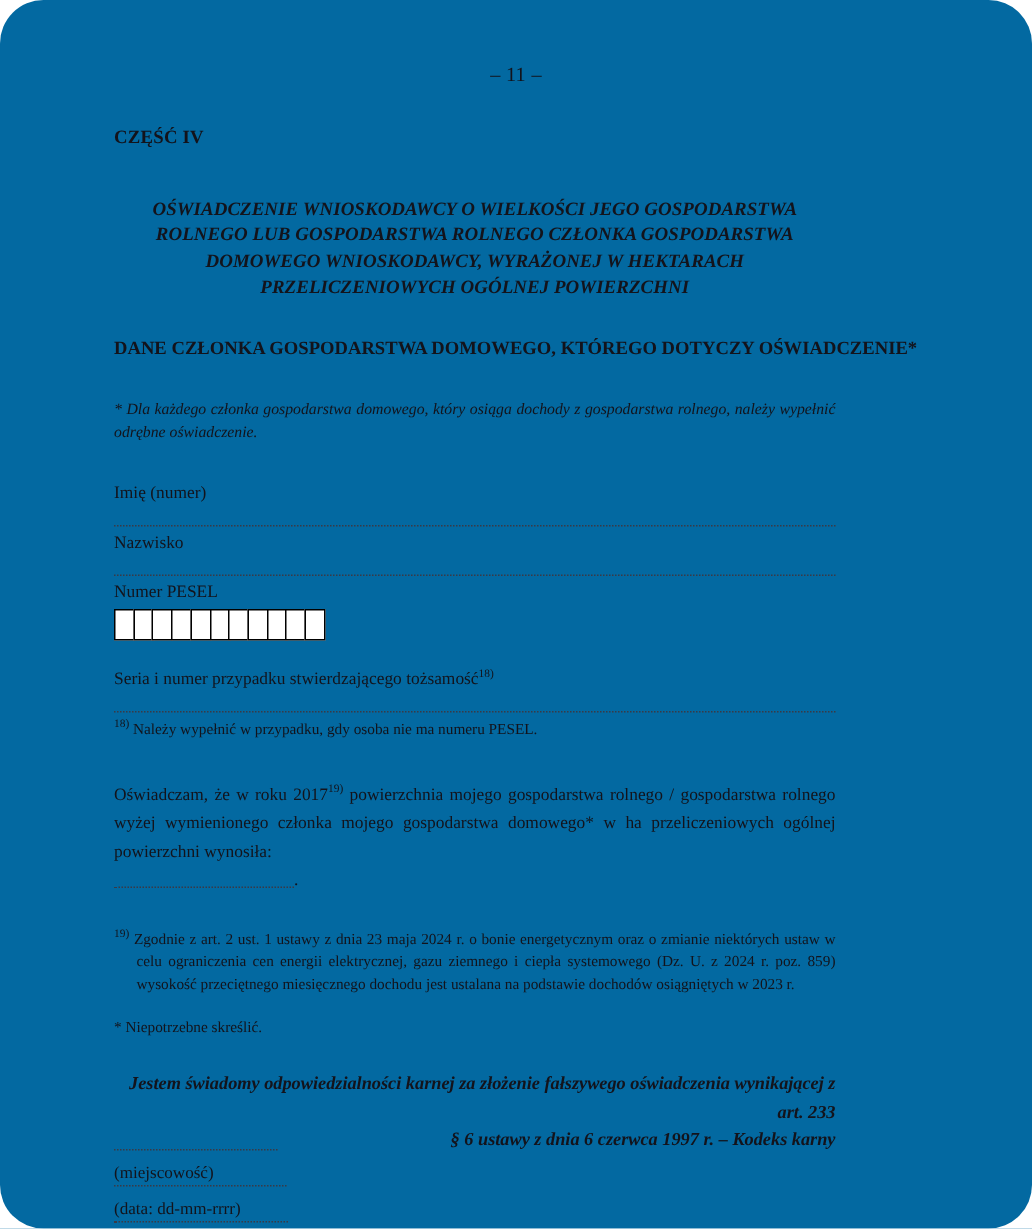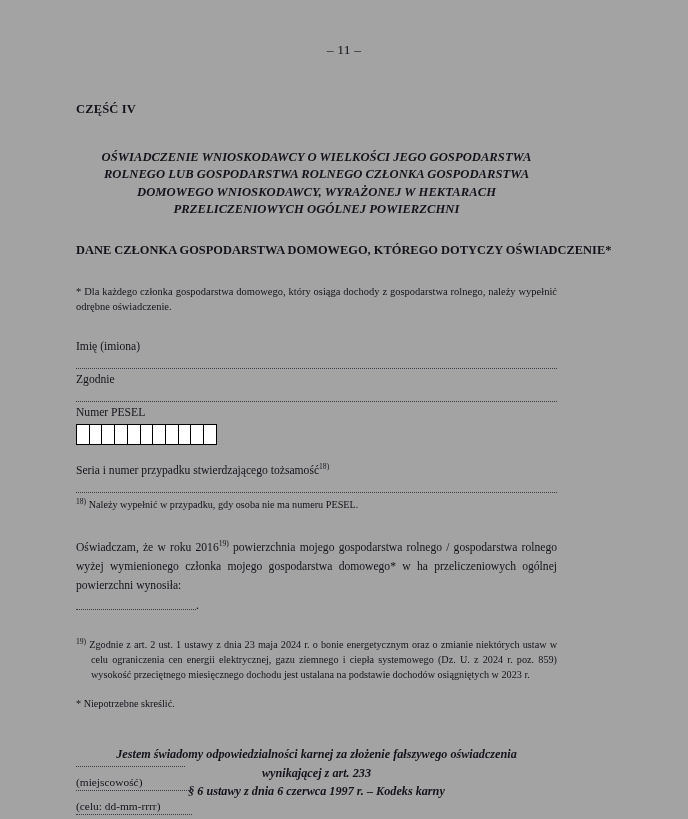--- a/index.html
+++ b/index.html
@@ -12,21 +12,22 @@
     height: 819px;
     position: relative;
     font-family: "Liberation Serif", "DejaVu Serif", serif;
     color: #13131b;
     overflow: hidden;
   }
 
   .page {
     position: absolute;
     inset: 0;
-    background: #a3a3a3;
+    background: #0369a1;
+    border-radius: 29px;
   }
 
   
   .page-number {
     position: absolute;
     top: 42px;
     left: 0;
     width: 688px;
     text-align: center;
     font-size: 13.5px;
@@ -38,21 +39,21 @@
     position: absolute;
     left: 76px;
     top: 84px;
     width: 481px;
   }
 
   .part-label {
     font-weight: bold;
     font-size: 12.5px;
     letter-spacing: 0.15px;
-    margin: 18px 0 32px 0;
+    margin: 0 0 32px 0;
   }
 
   .doc-title {
     text-align: center;
     font-weight: bold;
     font-size: 12.6px;
     line-height: 17.4px;
     letter-spacing: 0.05px;
     margin: 0 0 24px 0;
     padding: 0 2px;
@@ -67,20 +68,21 @@
     letter-spacing: 0.02px;
     margin: 0 0 26px 0;
     white-space: nowrap;
   }
 
   .note-star {
     font-size: 10.5px;
     line-height: 15.5px;
     text-align: justify;
     margin: 0 0 24px 0;
+    font-style: italic;
   }
 
   
   .field-label {
     font-size: 11.6px;
     line-height: 15px;
     margin: 0;
   }
 
   .dotline {
@@ -140,22 +142,22 @@
     font-size: 10.2px;
     line-height: 15px;
     margin: 0;
   }
 
   .liability {
     font-weight: bold;
     font-style: italic;
     font-size: 12.2px;
     line-height: 18.5px;
-    text-align: center;
-    margin: 14px;
+    text-align: right;
+    margin: 0;
   }
 
   
   .sign-row {
     position: absolute;
     left: 76px;
     top: 764px;
     width: 481px;
     display: flex;
     flex-direction: column;
@@ -195,26 +197,26 @@
       <span>ROLNEGO LUB GOSPODARSTWA ROLNEGO CZŁONKA GOSPODARSTWA</span>
       <span>DOMOWEGO WNIOSKODAWCY, WYRAŻONEJ W HEKTARACH</span>
       <span>PRZELICZENIOWYCH OGÓLNEJ POWIERZCHNI</span>
     </div>
 
     <div class="subtitle">DANE CZŁONKA GOSPODARSTWA DOMOWEGO, KTÓREGO DOTYCZY OŚWIADCZENIE*</div>
 
     <p class="note-star">* Dla każdego członka gospodarstwa domowego, który osiąga dochody z gospodarstwa rolnego, należy wypełnić odrębne oświadczenie.</p>
 
     <div class="field-block">
-      <p class="field-label">Imię (imiona)</p>
+      <p class="field-label">Imię (numer)</p>
       <div class="dotline"></div>
     </div>
 
     <div class="field-block">
-      <p class="field-label">Zgodnie</p>
+      <p class="field-label">Nazwisko</p>
       <div class="dotline"></div>
     </div>
 
     <div class="field-block">
       <p class="field-label">Numer PESEL</p>
       <div class="pesel-wrap" id="pesel-wrap">
           <div class="pesel-box"></div>
           <div class="pesel-box"></div>
           <div class="pesel-box"></div>
           <div class="pesel-box"></div>
@@ -228,21 +230,21 @@
         </div>
     </div>
 
     <div class="field-block">
       <p class="field-label"><span>Seria i numer przypadku stwierdzającego tożsamość</span><span class="sup">18)</span></p>
       <div class="dotline"></div>
     </div>
 
     <p class="footnote footnote-indent"><span class="fn-mark">18)</span> <span>Należy wypełnić w przypadku, gdy osoba nie ma numeru PESEL.</span></p>
 
-    <p class="declaration"><span>Oświadczam, że w roku 2016</span><span class="sup">19)</span><span> powierzchnia mojego gospodarstwa rolnego / gospodarstwa rolnego wyżej wymienionego członka mojego gospodarstwa domowego* w ha przeliczeniowych ogólnej powierzchni wynosiła:</span></p>
+    <p class="declaration"><span>Oświadczam, że w roku 2017</span><span class="sup">19)</span><span> powierzchnia mojego gospodarstwa rolnego / gospodarstwa rolnego wyżej wymienionego członka mojego gospodarstwa domowego* w ha przeliczeniowych ogólnej powierzchni wynosiła:</span></p>
 
     <div>
       <span class="dotline short"></span><span class="field-label" style="display:inline">.</span>
     </div>
 
     <div class="spacer-20"></div>
 
     <p class="footnote footnote-indent"><span class="fn-mark">19)</span> <span>Zgodnie z art. 2 ust. 1 ustawy z dnia 23 maja 2024 r. o bonie energetycznym oraz o zmianie niektórych ustaw w celu ograniczenia cen energii elektrycznej, gazu ziemnego i ciepła systemowego (Dz. U. z 2024 r. poz. 859) wysokość przeciętnego miesięcznego dochodu jest ustalana na podstawie dochodów osiągniętych w 2023 r.</span></p>
 
     <div class="spacer-14"></div>
@@ -255,21 +257,21 @@
 
   </div>
 
   <div class="sign-row">
     <div class="sign-cell c1">
       <div class="sign-line w1"></div>
       <div class="sign-caption">(miejscowość)</div>
     </div>
     <div class="sign-cell c2">
       <div class="sign-line w2"></div>
-      <div class="sign-caption">(celu: dd-mm-rrrr)</div>
+      <div class="sign-caption">(data: dd-mm-rrrr)</div>
     </div>
     <div class="sign-cell c3">
       <div class="sign-line w3"></div>
       <div class="sign-caption">(podpis wnioskodawcy)</div>
     </div>
   </div>
 
 </div>
 
 </body></html>

